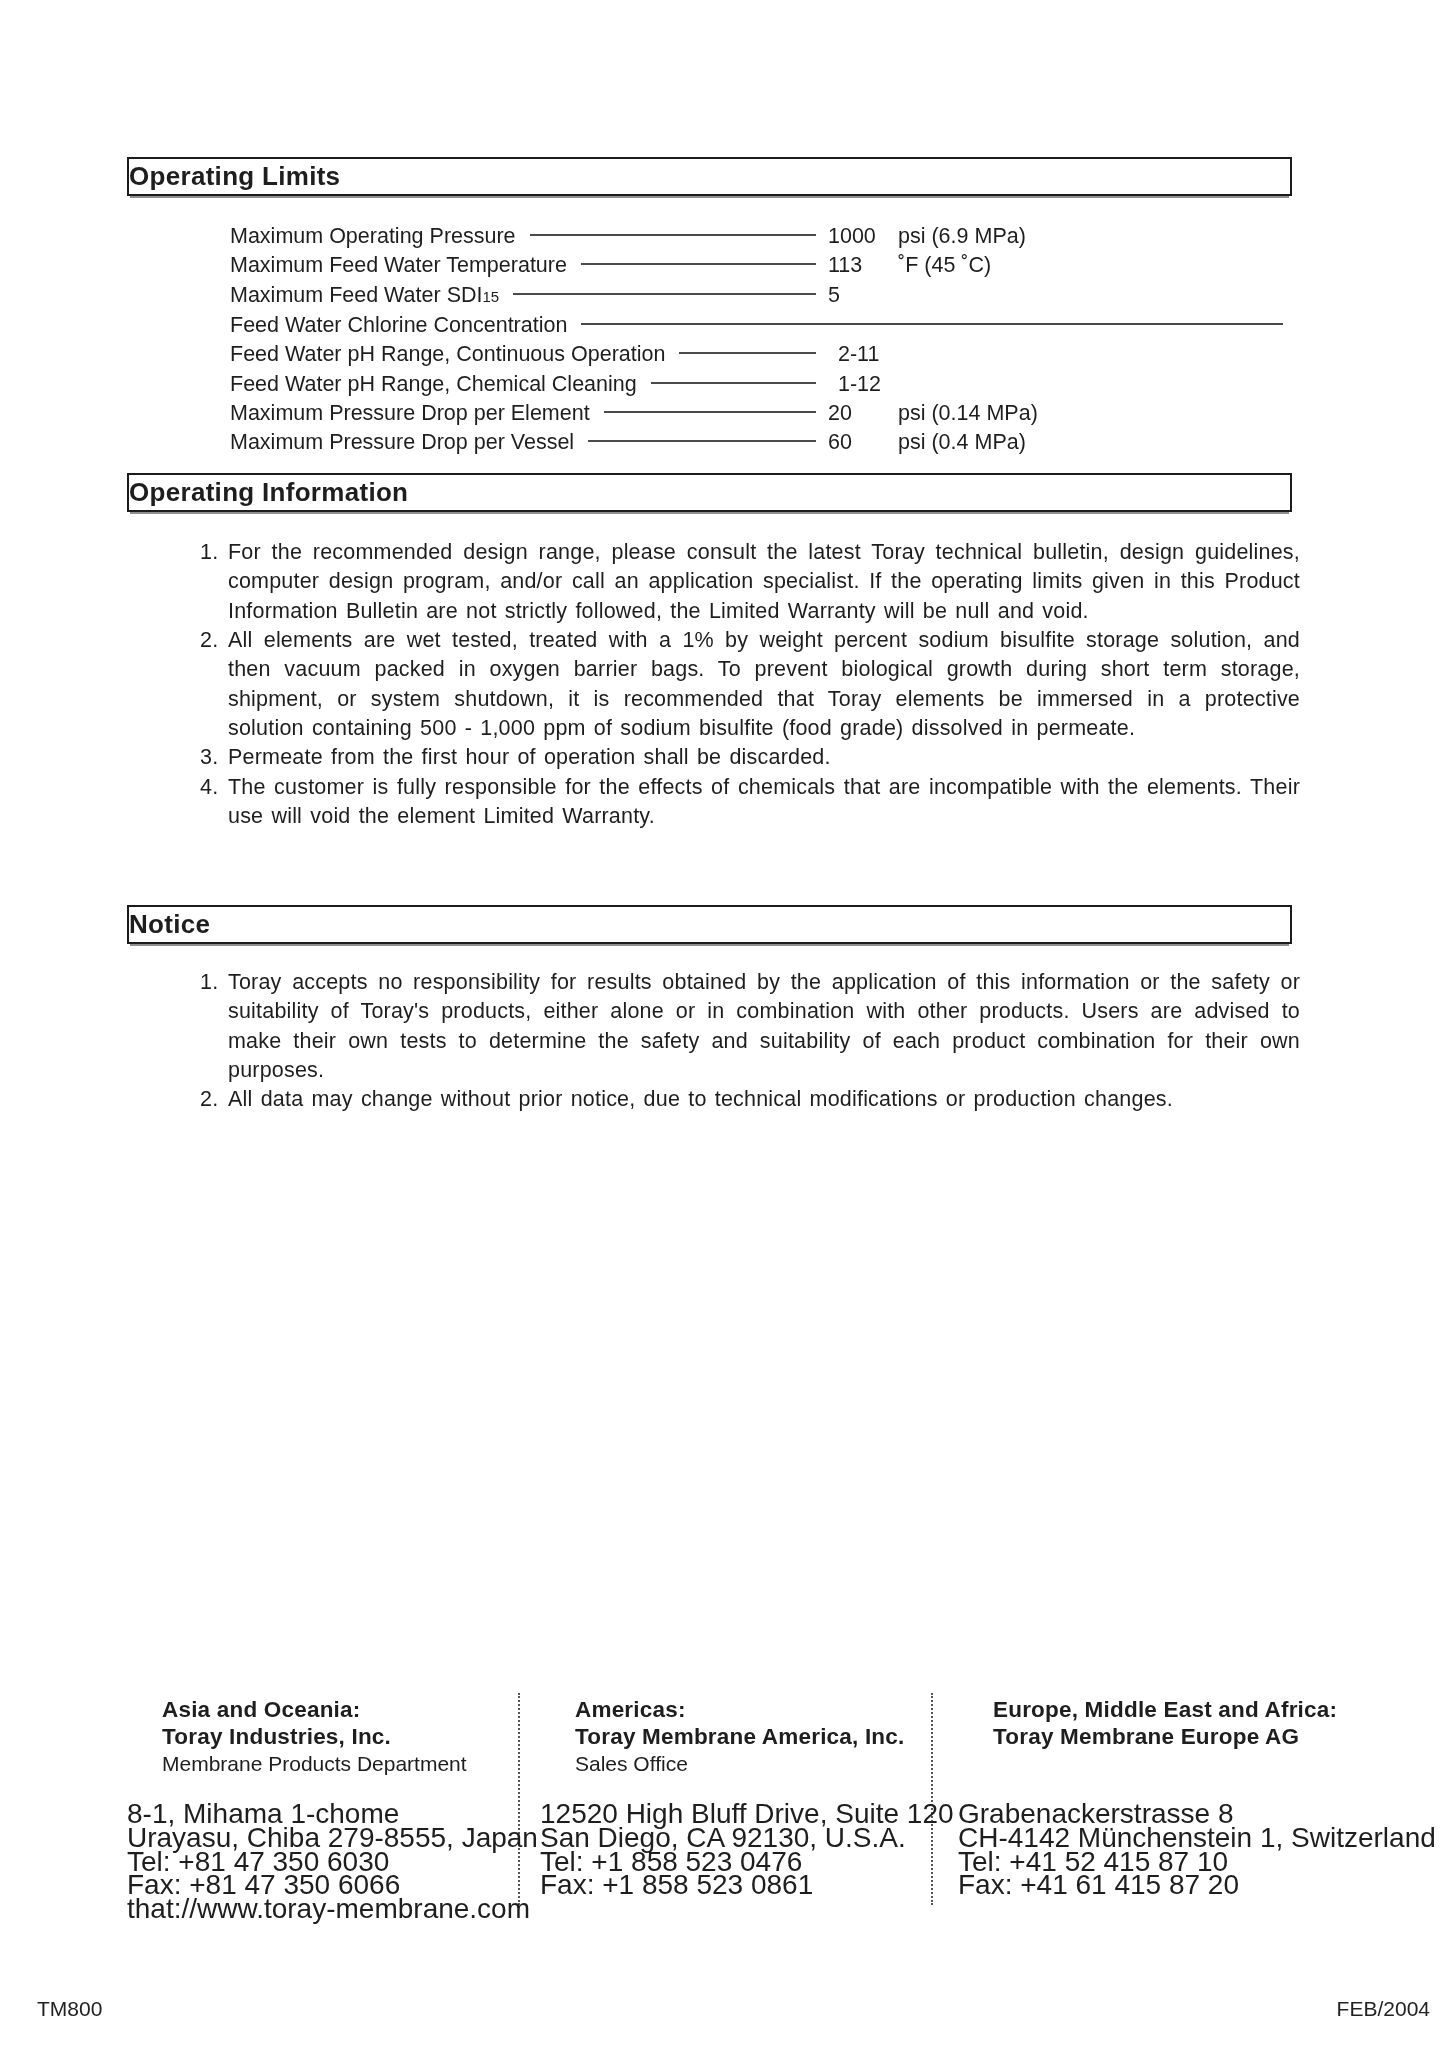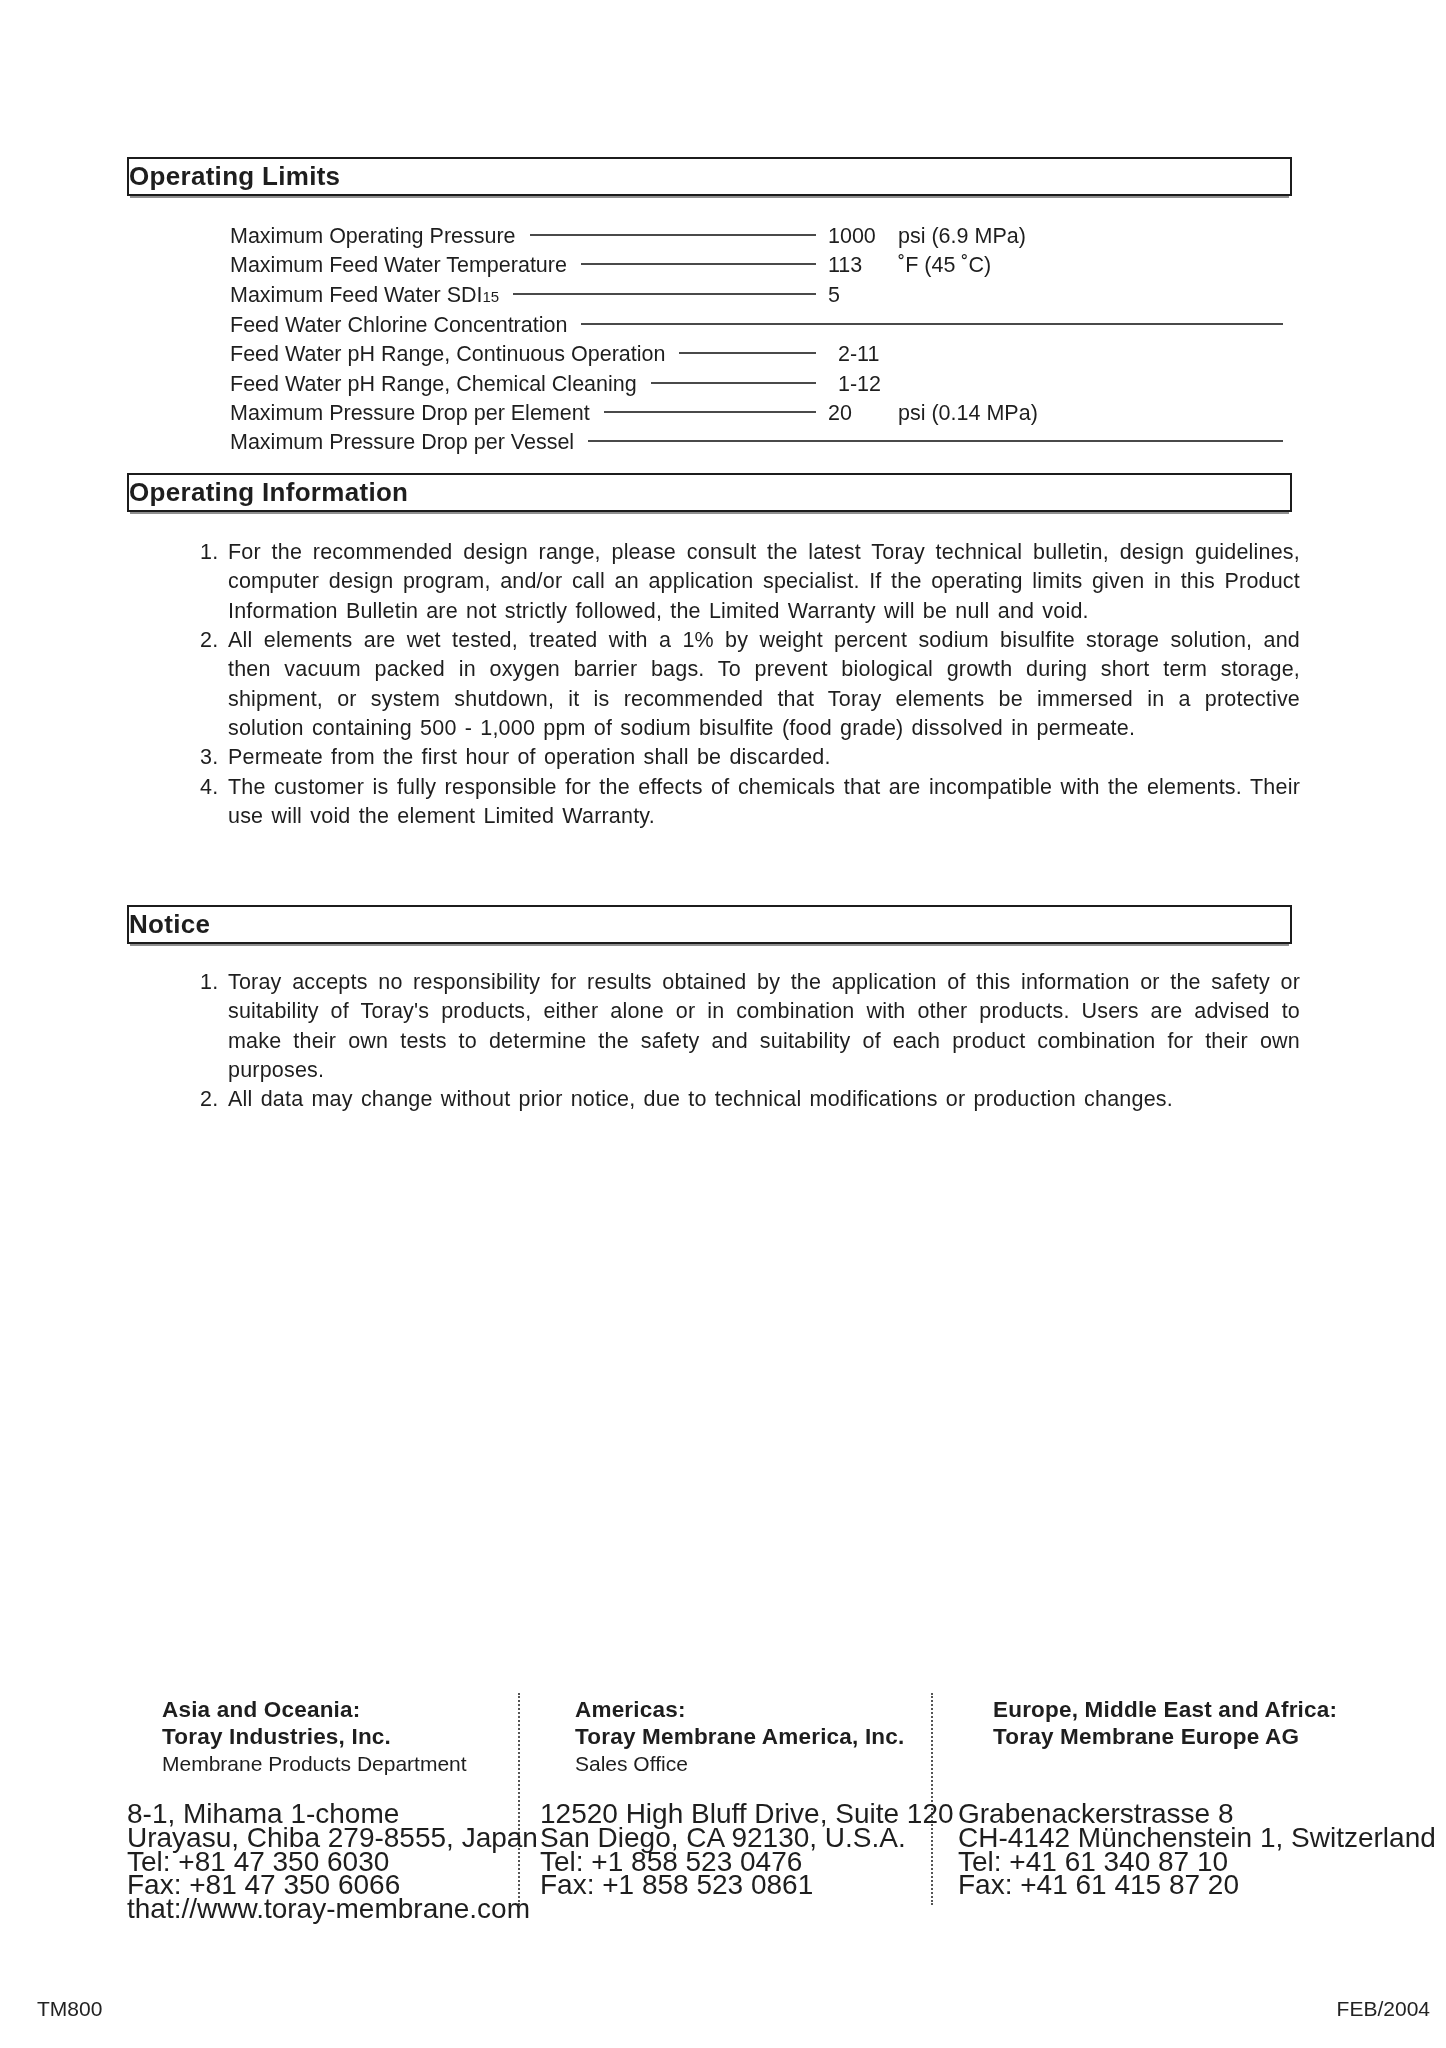--- a/index.html
+++ b/index.html
@@ -108,20 +108,24 @@
         <span class="limit-label"><span>Maximum Pressure Drop per Element</span></span>
         <span class="leader"></span>
         <span class="limit-value">
           <span class="vnum">20</span>
           <span class="vunit">psi (0.14 MPa)</span>
         </span>
       </div>
       <div class="limit-row">
         <span class="limit-label"><span>Maximum Pressure Drop per Vessel</span></span>
         <span class="leader"></span>
+        <span class="limit-value">
+          <span class="vnum">60</span>
+          <span class="vunit">psi (0.4 MPa)</span>
+        </span>
       </div>
     </div>
 
   <div class="title-box" id="box-oi">
     <span class="title-text">Operating Information</span>
   </div>
 
   <div class="num-list" id="info-list">
       <div class="list-item">
         <span class="item-number">1.</span>
@@ -187,21 +191,21 @@
         </div>
       </div>
       <div class="contact-col col-2">
         <div class="contact-head">
           <div class="contact-region">Europe, Middle East and Africa:</div>
           <div class="contact-company">Toray Membrane Europe AG</div>
         </div>
         <div class="contact-addr">
           <div class="contact-line">Grabenackerstrasse 8</div>
           <div class="contact-line">CH-4142 Münchenstein 1, Switzerland</div>
-          <div class="contact-line">Tel: +41 61 340 87 10</div>
+          <div class="contact-line">Tel: +41 52 415 87 10</div>
           <div class="contact-line">Fax: +41 61 415 87 20</div>
         </div>
       </div>
     </div>
 
   <div id="footer">
     <span>TM800</span>
     <span>FEB/2004</span>
   </div>
 

